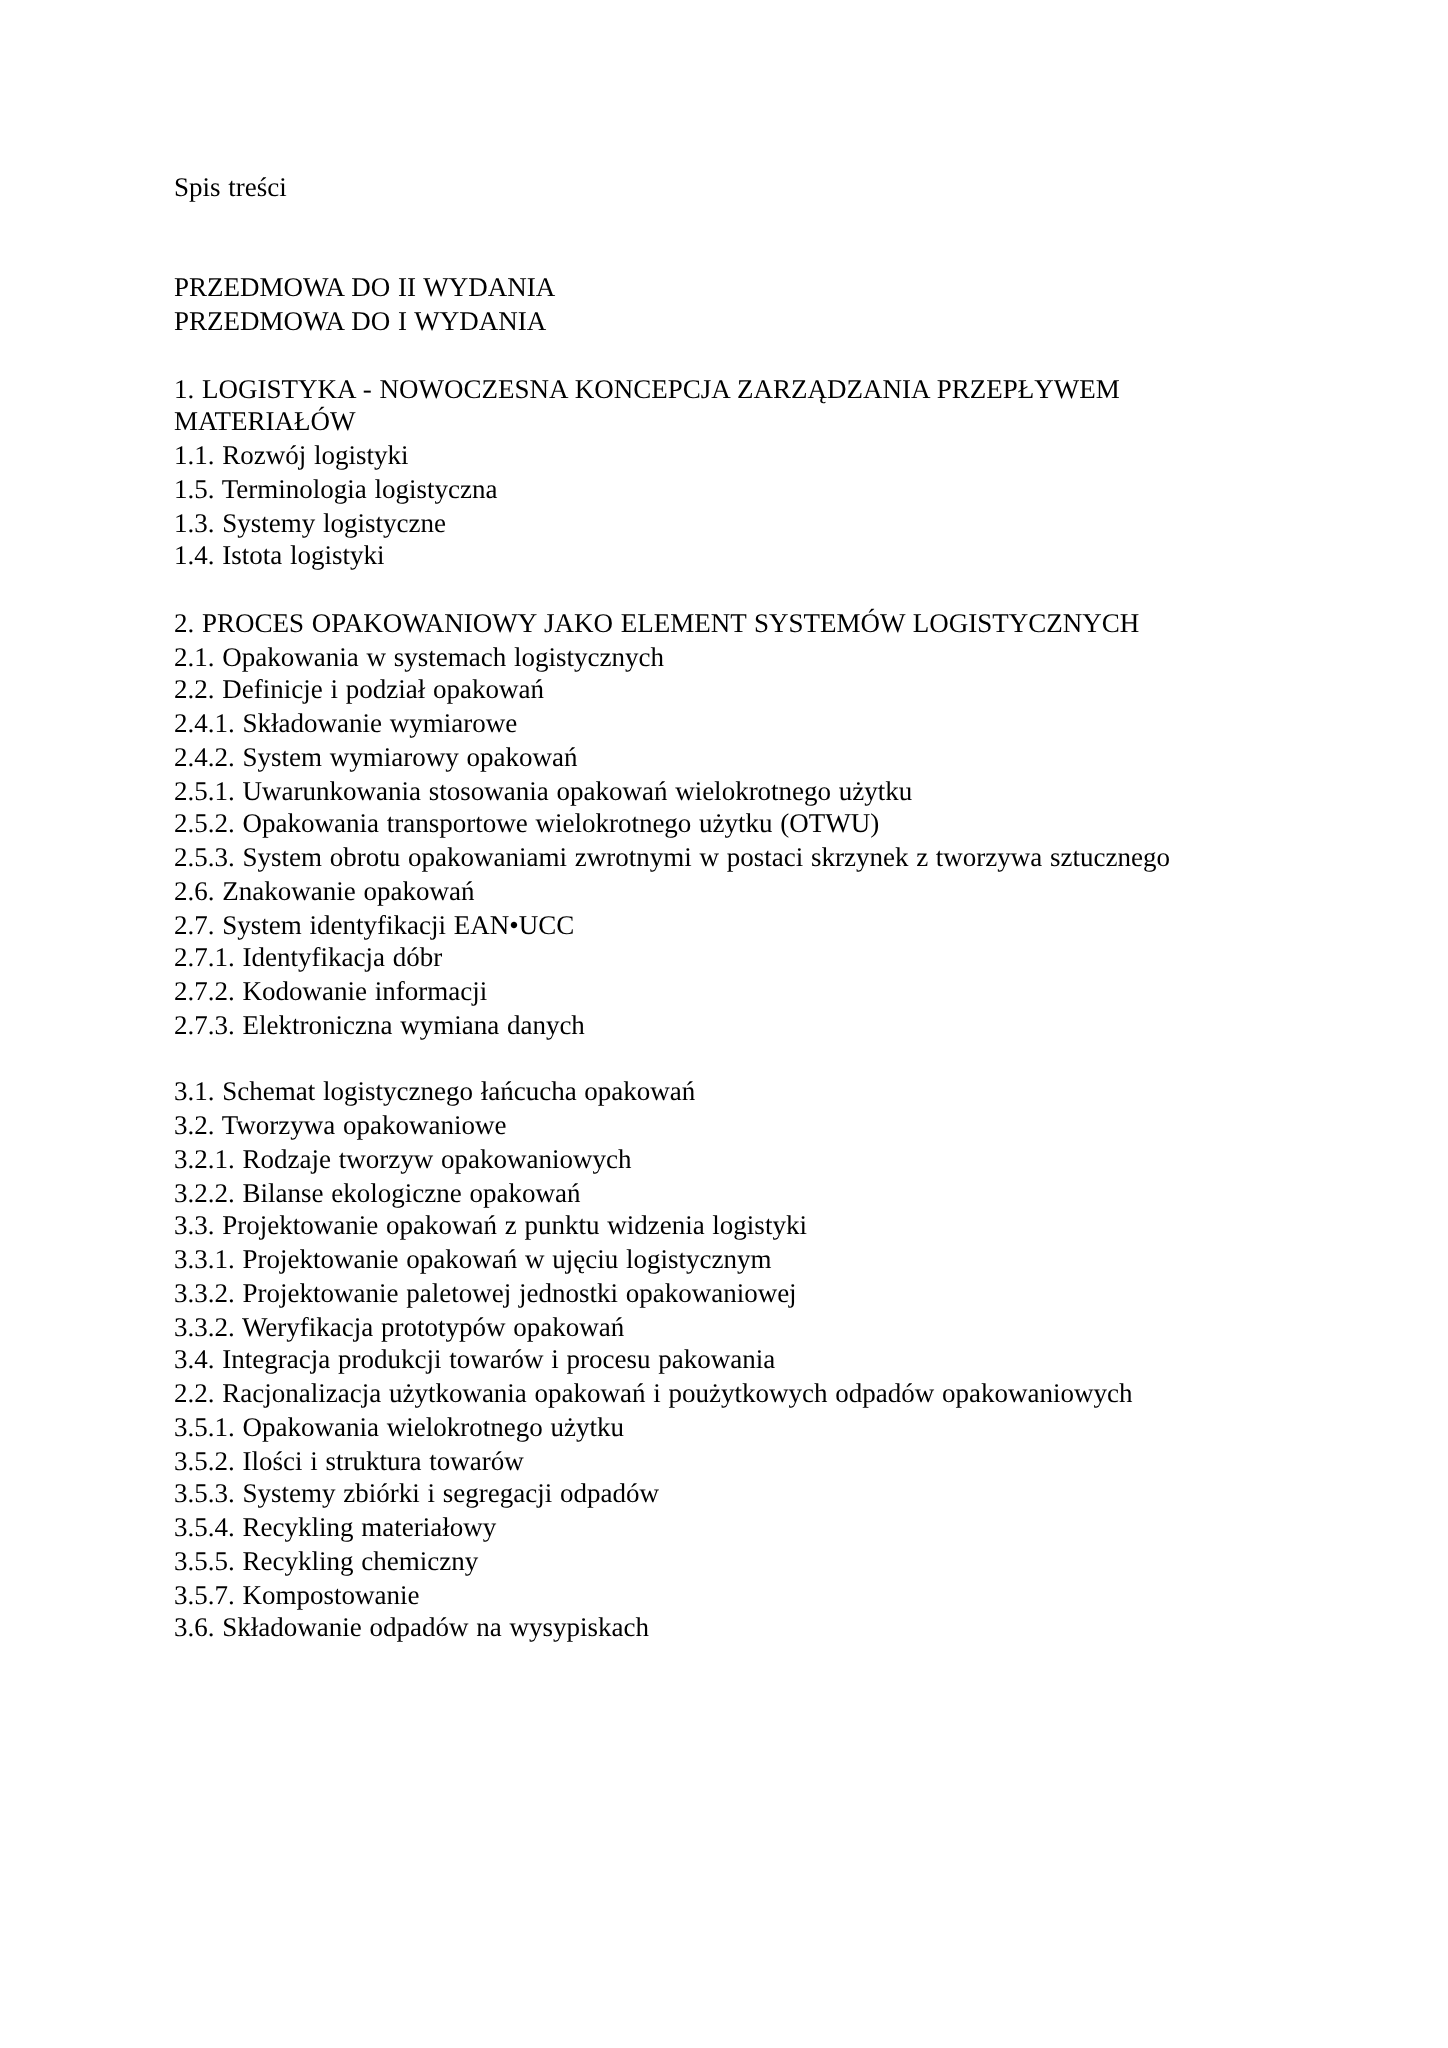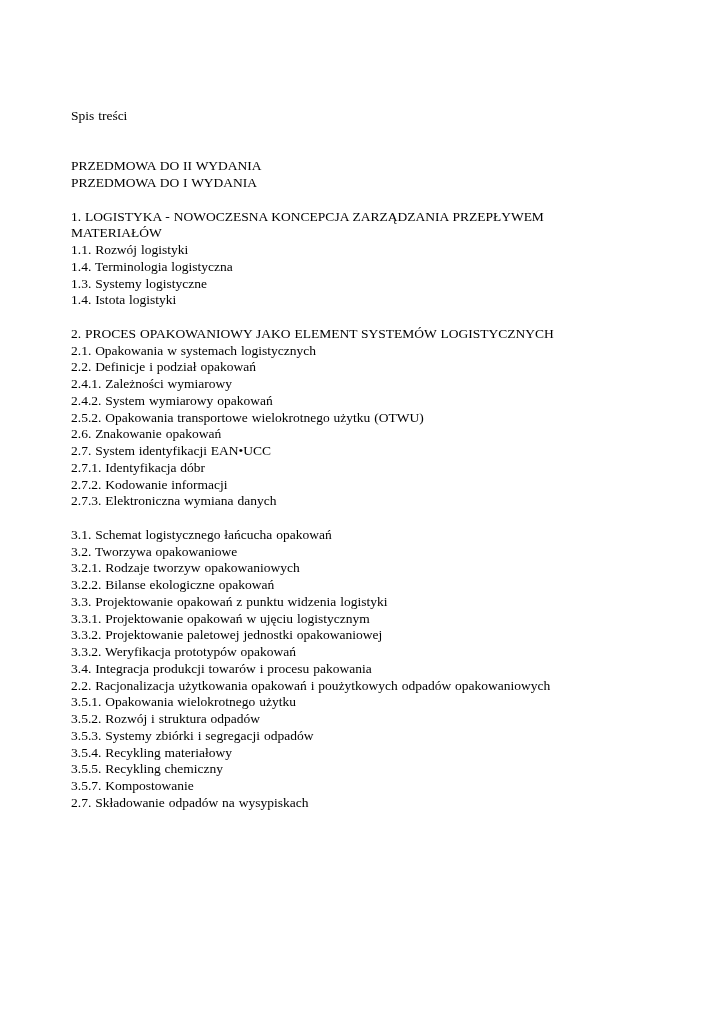--- a/index.html
+++ b/index.html
@@ -10,24 +10,23 @@
     width: 724px;
     height: 1024px;
     background: #ffffff;
     position: relative;
     overflow: hidden;
     font-family: "Liberation Serif", "DejaVu Serif", serif;
     color: #000000;
   }
   .content {
     position: absolute;
-    left: 71px;
+    left: 87px;
     top: 86px;
     width: 545px;
-    margin-top: 22px;
   }
   .line {
     margin: 0;
     padding: 0;
     font-size: 13.5px;
     line-height: 16.75px;
     min-height: 16.75px;
     word-spacing: 0.5px;
   }
   .blank {
@@ -42,47 +41,49 @@
   <p class="line blank"></p>
   <p class="line blank"></p>
   <div>
     <p class="line">PRZEDMOWA DO II WYDANIA</p>
     <p class="line">PRZEDMOWA DO I WYDANIA</p>
   </div>
   <div id="chapters">
       <p class="line blank"></p>
       <p class="line">1. LOGISTYKA - NOWOCZESNA KONCEPCJA ZARZĄDZANIA PRZEPŁYWEM MATERIAŁÓW</p>
       <p class="line">1.1. Rozwój logistyki</p>
-      <p class="line">1.4. Terminologia logistyczna</p>
+      <p class="line">1.5. Terminologia logistyczna</p>
       <p class="line">1.3. Systemy logistyczne</p>
       <p class="line">1.4. Istota logistyki</p>
       <p class="line blank"></p>
       <p class="line">2. PROCES OPAKOWANIOWY JAKO ELEMENT SYSTEMÓW LOGISTYCZNYCH</p>
       <p class="line">2.1. Opakowania w systemach logistycznych</p>
       <p class="line">2.2. Definicje i podział opakowań</p>
-      <p class="line">2.4.1. Zależności wymiarowy</p>
+      <p class="line">2.4.1. Składowanie wymiarowe</p>
       <p class="line">2.4.2. System wymiarowy opakowań</p>
+      <p class="line">2.5.1. Uwarunkowania stosowania opakowań wielokrotnego użytku</p>
       <p class="line">2.5.2. Opakowania transportowe wielokrotnego użytku (OTWU)</p>
+      <p class="line">2.5.3. System obrotu opakowaniami zwrotnymi w postaci skrzynek z tworzywa sztucznego</p>
       <p class="line">2.6. Znakowanie opakowań</p>
       <p class="line">2.7. System identyfikacji EAN•UCC</p>
       <p class="line">2.7.1. Identyfikacja dóbr</p>
       <p class="line">2.7.2. Kodowanie informacji</p>
       <p class="line">2.7.3. Elektroniczna wymiana danych</p>
       <p class="line blank"></p>
       <p class="line">3.1. Schemat logistycznego łańcucha opakowań</p>
       <p class="line">3.2. Tworzywa opakowaniowe</p>
       <p class="line">3.2.1. Rodzaje tworzyw opakowaniowych</p>
       <p class="line">3.2.2. Bilanse ekologiczne opakowań</p>
       <p class="line">3.3. Projektowanie opakowań z punktu widzenia logistyki</p>
       <p class="line">3.3.1. Projektowanie opakowań w ujęciu logistycznym</p>
       <p class="line">3.3.2. Projektowanie paletowej jednostki opakowaniowej</p>
       <p class="line">3.3.2. Weryfikacja prototypów opakowań</p>
       <p class="line">3.4. Integracja produkcji towarów i procesu pakowania</p>
       <p class="line">2.2. Racjonalizacja użytkowania opakowań i poużytkowych odpadów opakowaniowych</p>
       <p class="line">3.5.1. Opakowania wielokrotnego użytku</p>
-      <p class="line">3.5.2. Rozwój i struktura odpadów</p>
+      <p class="line">3.5.2. Ilości i struktura towarów</p>
       <p class="line">3.5.3. Systemy zbiórki i segregacji odpadów</p>
       <p class="line">3.5.4. Recykling materiałowy</p>
       <p class="line">3.5.5. Recykling chemiczny</p>
       <p class="line">3.5.7. Kompostowanie</p>
-      <p class="line">2.7. Składowanie odpadów na wysypiskach</p>
+      <p class="line">3.6. Składowanie odpadów na wysypiskach</p>
     </div>
 </div>
 
 </body></html>

